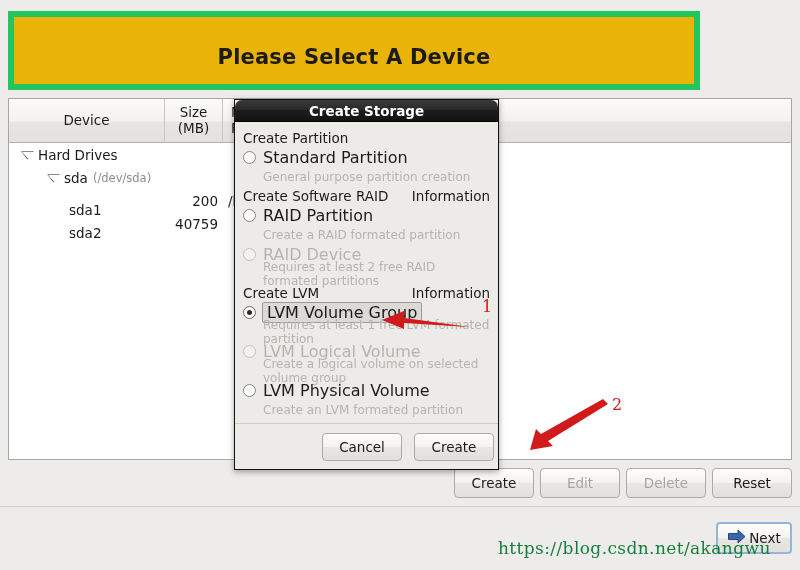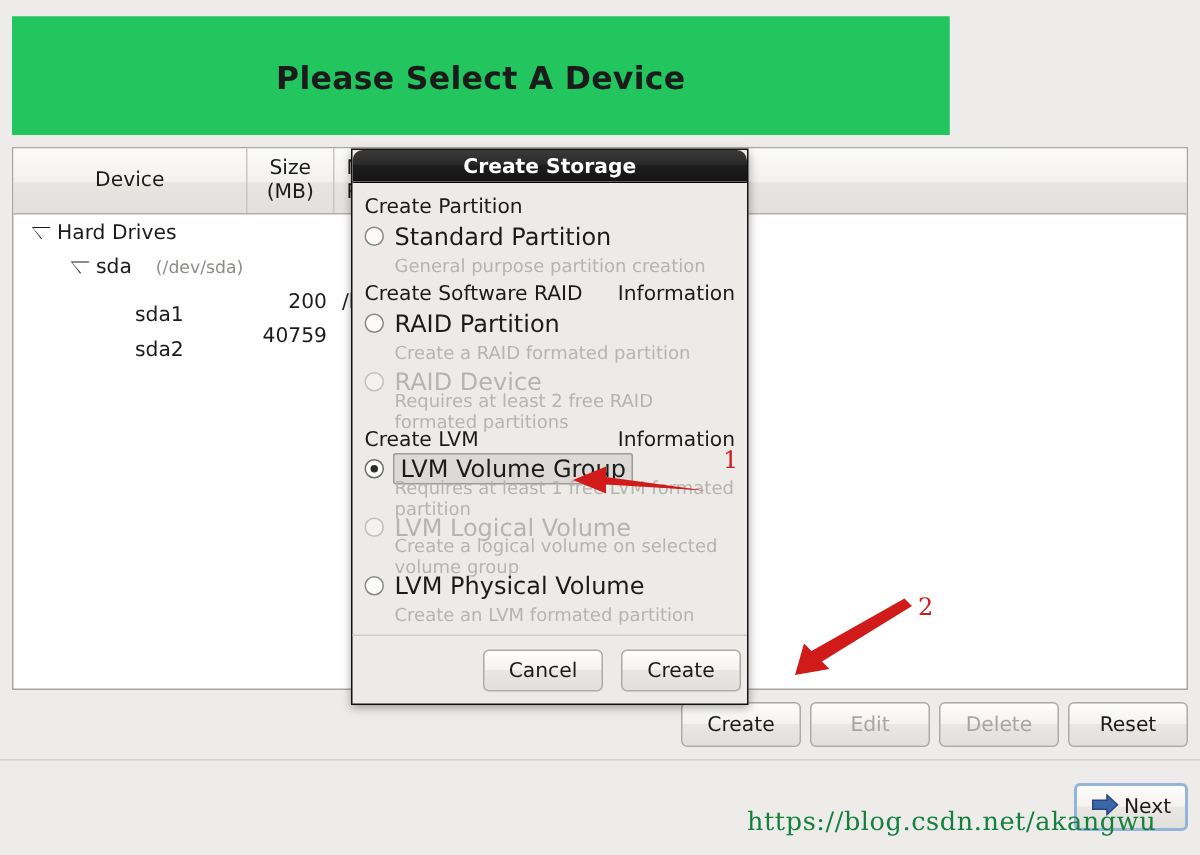--- a/index.html
+++ b/index.html
@@ -6,22 +6,22 @@
   html, body {
     width: 800px; height: 570px;
     background: #edecea;
     font-family: "DejaVu Sans", sans-serif;
     overflow: hidden;
   }
   #root { position: relative; width: 800px; height: 570px; }
 
   
   .banner {
-    position: absolute; left: 8px; top: 11px; width: 625px; height: 79px;
-    background: #22c55e; border: 1px solid #22c55e;
+    position: absolute; left: 8px; top: 11px; width: 692px; height: 79px;
+    background: #eab308; border: 6px solid #22c55e;
   }
   .banner-title {
     position: absolute; left: 0; right: 0; top: 28px;
     text-align: center; font-size: 21px; font-weight: bold; color: #1b1b1b;
     letter-spacing: .2px;
   }
 
   
   .table-frame {
     position: absolute; left: 8px; top: 98px; width: 784px; height: 362px;
@@ -54,25 +54,25 @@
     position: relative; flex: none;
   }
   .twisty::after {
     content: ""; position: absolute; left: 1px; top: 4px;
     border-left: 6px solid transparent; border-right: 6px solid transparent;
     border-top: 7px solid transparent;
     border-top-color: #ffffff;
     filter: none;
   }
   .twisty svg { position: absolute; left: 0; top: 0; }
-  .muted-path { color: #8f8d89; font-size: 11.5px; margin-left: 16px; }
+  .muted-path { color: #8f8d89; font-size: 11.5px; margin-left: 5px; }
 
   .indent1 { padding-left: 12px; }
   .indent2 { padding-left: 38px; }
-  .indent3 { padding-left: 81px; margin-top: 19px; }
+  .indent3 { padding-left: 60px; margin-top: 19px; }
 
   
   .action-row {
     position: absolute; left: 8px; top: 468px; width: 784px; height: 30px;
     display: flex; justify-content: flex-end; gap: 6px;
   }
   .btn {
     min-width: 80px; height: 30px; padding: 0 16px;
     font-size: 13.5px; color: #1b1b1b;
     background: linear-gradient(to bottom, #fdfdfc 0%, #f4f3f1 48%, #e9e7e4 50%, #e2e0dc 100%);

